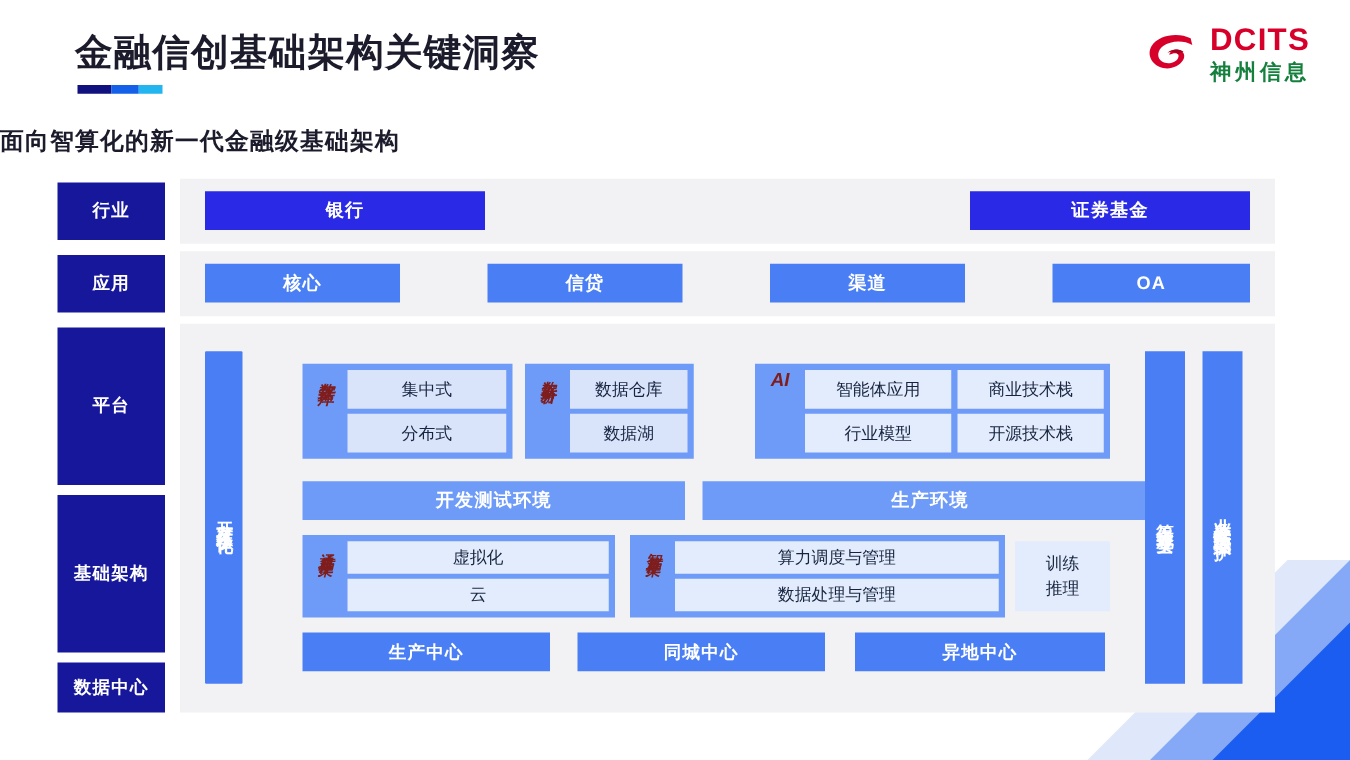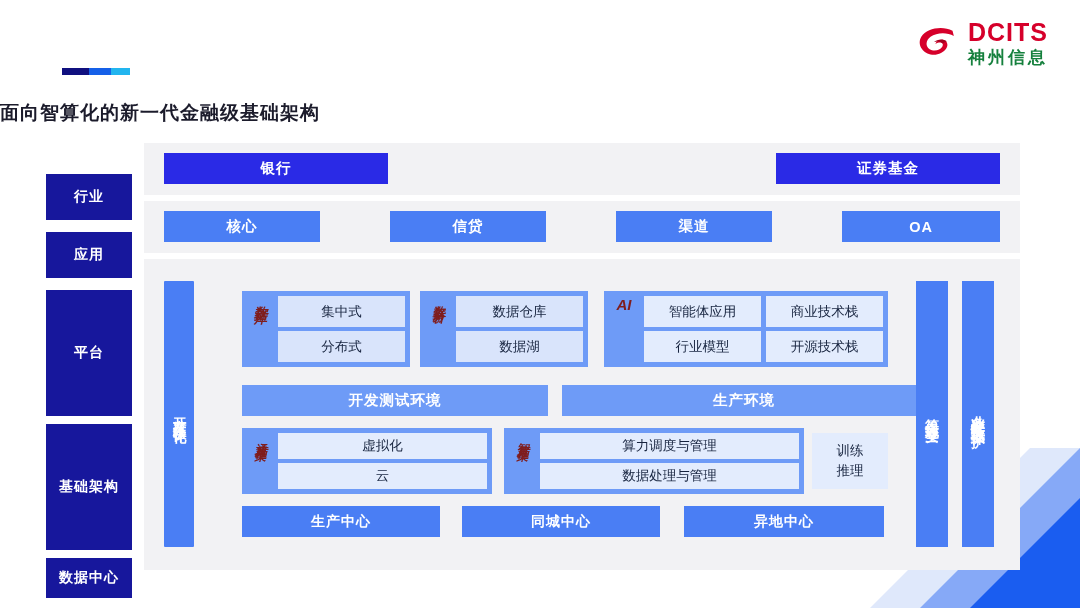--- a/index.html
+++ b/index.html
@@ -41,21 +41,21 @@
     letter-spacing: 1px;
   }
   .vivid  { background: #2a2ae6; }
   .blue   { background: #4a7ef4; }
 
   
   .rail-lbl {
     position: absolute; left: 46px; width: 86px;
     background: #17179c; color: #fff;
     display: flex; align-items: center; justify-content: center;
-    font-size: 14px; font-weight: 700; letter-spacing: 1px; margin-top: 28px;
+    font-size: 14px; font-weight: 700; letter-spacing: 1px;
   }
 
   
   .panel { position: absolute; background: #f2f2f4; }
 
   .chip {
     position: absolute; display: flex; align-items: center; justify-content: center;
     color: #fff; font-weight: 700; font-size: 14.5px; letter-spacing: 1px;
   }
 
@@ -119,20 +119,21 @@
 <div id="root">
 
   <div class="deco">
     <svg width="230" height="200" viewBox="0 0 230 200">
       <polygon points="20,200 180,40 230,40 230,90 120,200" fill="#dfe8fb"></polygon>
       <polygon points="70,200 230,40 230,105 135,200" fill="#86a9f7"></polygon>
       <polygon points="120,200 230,90 230,200" fill="#1a5df0"></polygon>
     </svg>
   </div>
 
+  <div class="hdr-title">金融信创基础架构关键洞察</div>
   <div class="hdr-rule">
       <i></i>
       <i></i>
       <i></i>
     </div>
 
   <div class="logo">
     <svg class="logo-mark" viewBox="0 0 100 100">
       <path d="M83 22 C60 10 24 16 12 36 C2 53 14 72 33 76 C47 79 62 73 69 62 C74 54 71 45 62 43 C54 41 46 45 44 52 C56 46 64 50 60 58 C55 67 40 70 31 64 C21 58 22 44 33 36 C47 26 70 25 86 34 Z" fill="#d6002a"></path>
       <path d="M70 46 C62 40 48 41 41 48 C48 45 57 46 60 51 Z" fill="#a60020"></path>
@@ -172,21 +173,21 @@
     <div class="grp" style="left:98px;top:32px;width:168px;height:76px">
       <div class="grp-lbl">
         <span class="vtext">数据库</span>
       </div>
       <div class="grp-body">
         <div class="cell">集中式</div>
         <div class="cell">分布式</div>
       </div>
     </div>
 
-    <div class="grp" style="left:276px;top:32px;width:168px;height:76px">
+    <div class="grp" style="left:276px;top:32px;width:135px;height:76px">
       <div class="grp-lbl">
         <span class="vtext" style="font-size:12px">数据分析</span>
       </div>
       <div class="grp-body">
         <div class="cell">数据仓库</div>
         <div class="cell">数据湖</div>
       </div>
     </div>
 
     <div class="grp" style="left:460px;top:32px;width:284px;height:76px">

